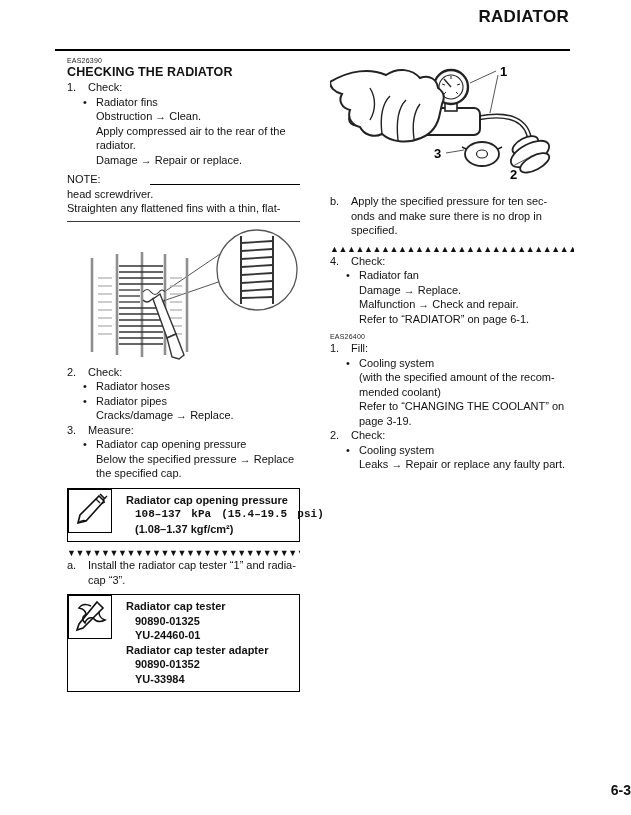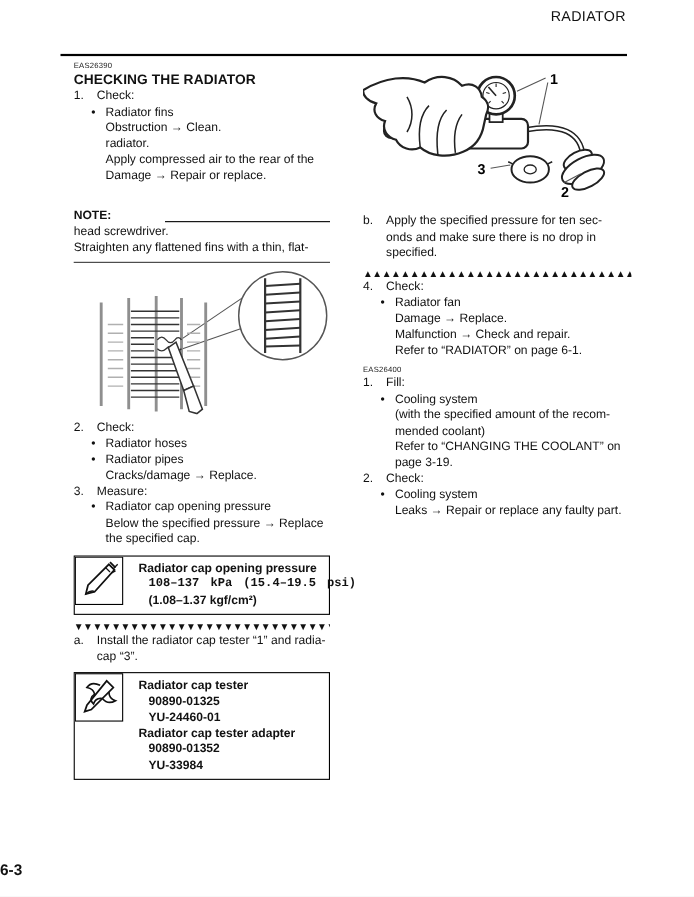--- a/index.html
+++ b/index.html
@@ -2,57 +2,57 @@
 <html><head>
 <meta charset="utf-8">
 <style>
   html,body{margin:0;padding:0;background:#fff;}
   .page{
     position:relative;width:631px;height:815px;background:#fff;
     font-family:"Liberation Sans","DejaVu Sans",sans-serif;color:#111;
     outline:1px solid #e2e2e2;overflow:hidden;
   }
   .header-title{
-    position:absolute;top:7px;right:62px;font-size:13px;font-weight:normal;
+    position:absolute;top:7px;right:62px;font-size:17px;font-weight:bold;
     letter-spacing:.3px;
   }
   .header-rule{position:absolute;top:49px;left:55px;width:515px;border-top:2.5px solid #000;}
   .col{position:absolute;top:56px;font-size:11px;line-height:14.5px;}
   .col-left{left:67px;width:233px;}
   .col-right{left:330px;width:244px;}
   .eas{font-size:7px;line-height:9px;color:#222;letter-spacing:.2px;}
   .sec-title{font-size:12.5px;font-weight:bold;line-height:15px;letter-spacing:.1px;}
   .ln{white-space:nowrap;}
   .step{position:relative;padding-left:21px;}
   .step .num{position:absolute;left:0;}
   .bullet{position:relative;padding-left:29px;}
   .bullet .dot{position:absolute;left:16px;}
   .sub{padding-left:29px;}
-  .note-head{display:flex;font-weight:bold;margin-top:22px;gap:44px;}
+  .note-head{display:flex;font-weight:normal;margin-top:5px;gap:44px;}
   .note-rule{flex:1;border-bottom:1.6px solid #000;margin:0 0 2px 5px;}
   .note-end{border-bottom:1px solid #3a3a3a;margin-top:5px;}
   .figure{display:block;margin-top:6px;}
   .box{
     position:relative;border:1.7px solid #000;margin-top:7px;
     padding:4px 4px 5px 58px;font-weight:bold;min-height:46px;box-sizing:border-box;
   }
   .box .icon-frame{
     position:absolute;left:0;top:0;width:44px;height:44px;border:1.7px solid #000;
     background:#fff;box-sizing:border-box;
   }
   .box .ind{padding-left:9px;}
   .spaced{word-spacing:3.5px;font-family:Liberation Mono, monospace;}
   .markers{
     margin-top:6px;font-size:9px;line-height:10px;letter-spacing:-.4px;
     white-space:nowrap;overflow:hidden;width:100%;color:#111;
   }
   .mt5{margin-top:5px;}
   .mt6{margin-top:6px;}
   .footer{
-    position:absolute;bottom:17px;left:0;width:100%;text-align:left;
+    position:absolute;bottom:17px;left:0;width:100%;text-align:right;
     font-size:14px;font-weight:bold;
   }
   svg text{font-family:"Liberation Sans","DejaVu Sans",sans-serif;font-weight:bold;}
 </style>
 </head>
 <body>
 
 <div class="page">
 
   <div class="header-title">RADIATOR</div>
@@ -65,22 +65,22 @@
 
     <div class="step">
       <span class="num">1.</span>
       <span>Check:</span>
     </div>
     <div class="bullet">
       <span class="dot">•</span>
       <span>Radiator fins</span>
     </div>
     <div class="sub ln">Obstruction → Clean.</div>
+    <div class="sub ln">Apply compressed air to the rear of the</div>
     <div class="sub ln">radiator.</div>
-    <div class="sub ln">Apply compressed air to the rear of the</div>
     <div class="sub ln">Damage → Repair or replace.</div>
 
     <div class="note-head">
       <span>NOTE:</span>
       <span class="note-rule"></span>
     </div>
     <div class="ln">head screwdriver.</div>
     <div class="ln">Straighten any flattened fins with a thin, flat-</div>
     <div class="note-end"></div>
 

